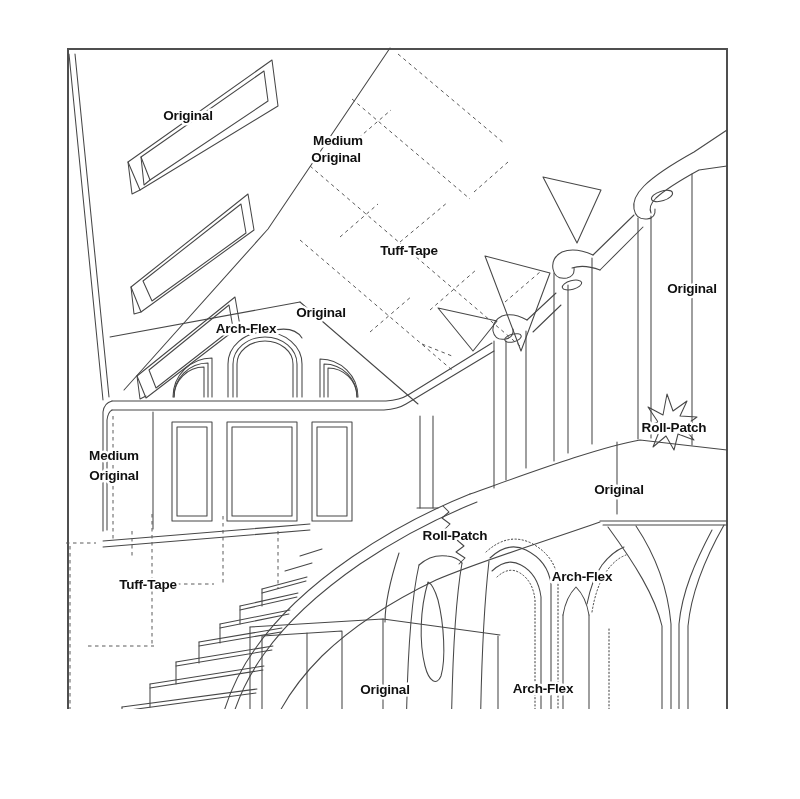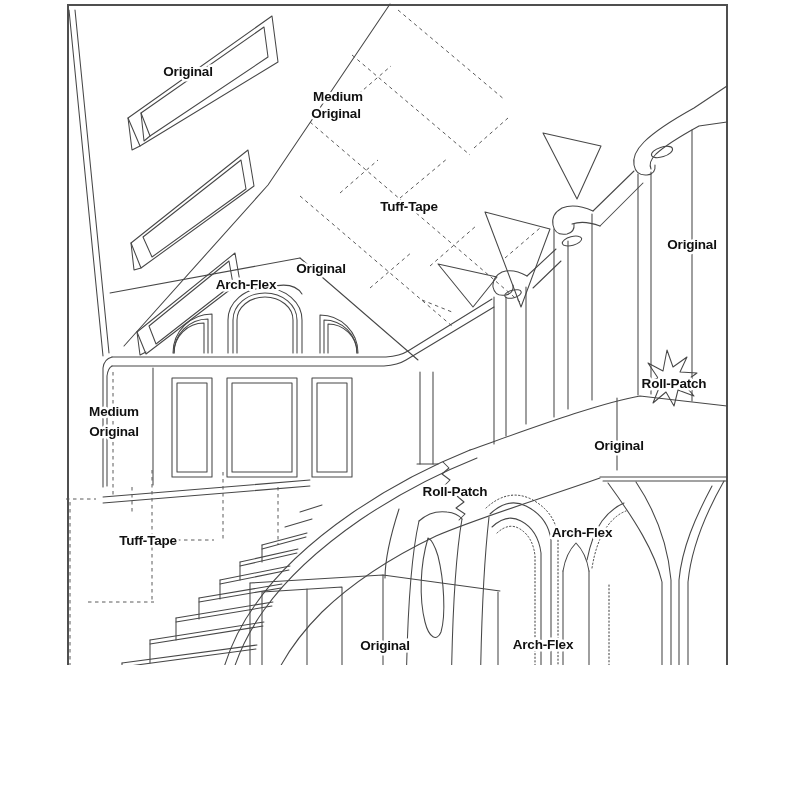--- a/index.html
+++ b/index.html
@@ -1,17 +1,17 @@
 <!DOCTYPE html>
 <html><head>
 <meta charset="utf-8">
 <style>
   html,body{margin:0;padding:0;background:#ffffff;}
   .stage{position:relative;width:800px;height:665px;background:#fff;overflow:hidden;
-         font-family:"Liberation Sans", sans-serif;}
+         font-family:"Liberation Sans", sans-serif;margin-top:44px;}
   svg{display:block}
   .ln{fill:none;stroke:#474747;stroke-width:1.05;stroke-linecap:round;stroke-linejoin:round;}
   .frame{fill:none;stroke:#4f4f4f;stroke-width:2;}
   .seam{fill:none;stroke:#5a5a5a;stroke-width:1;stroke-dasharray:3.5 3.5;stroke-linecap:butt;}
   .stitch{fill:none;stroke:#3d3d3d;stroke-width:1;stroke-dasharray:1.3 2.3;stroke-linecap:round;}
   .lbl{font-family:"Liberation Sans", sans-serif;font-weight:700;font-size:13.5px;
        letter-spacing:-0.2px;fill:#111;text-anchor:middle;
        paint-order:stroke;stroke:#ffffff;stroke-width:5px;stroke-linejoin:round;}
 </style>
 </head>

